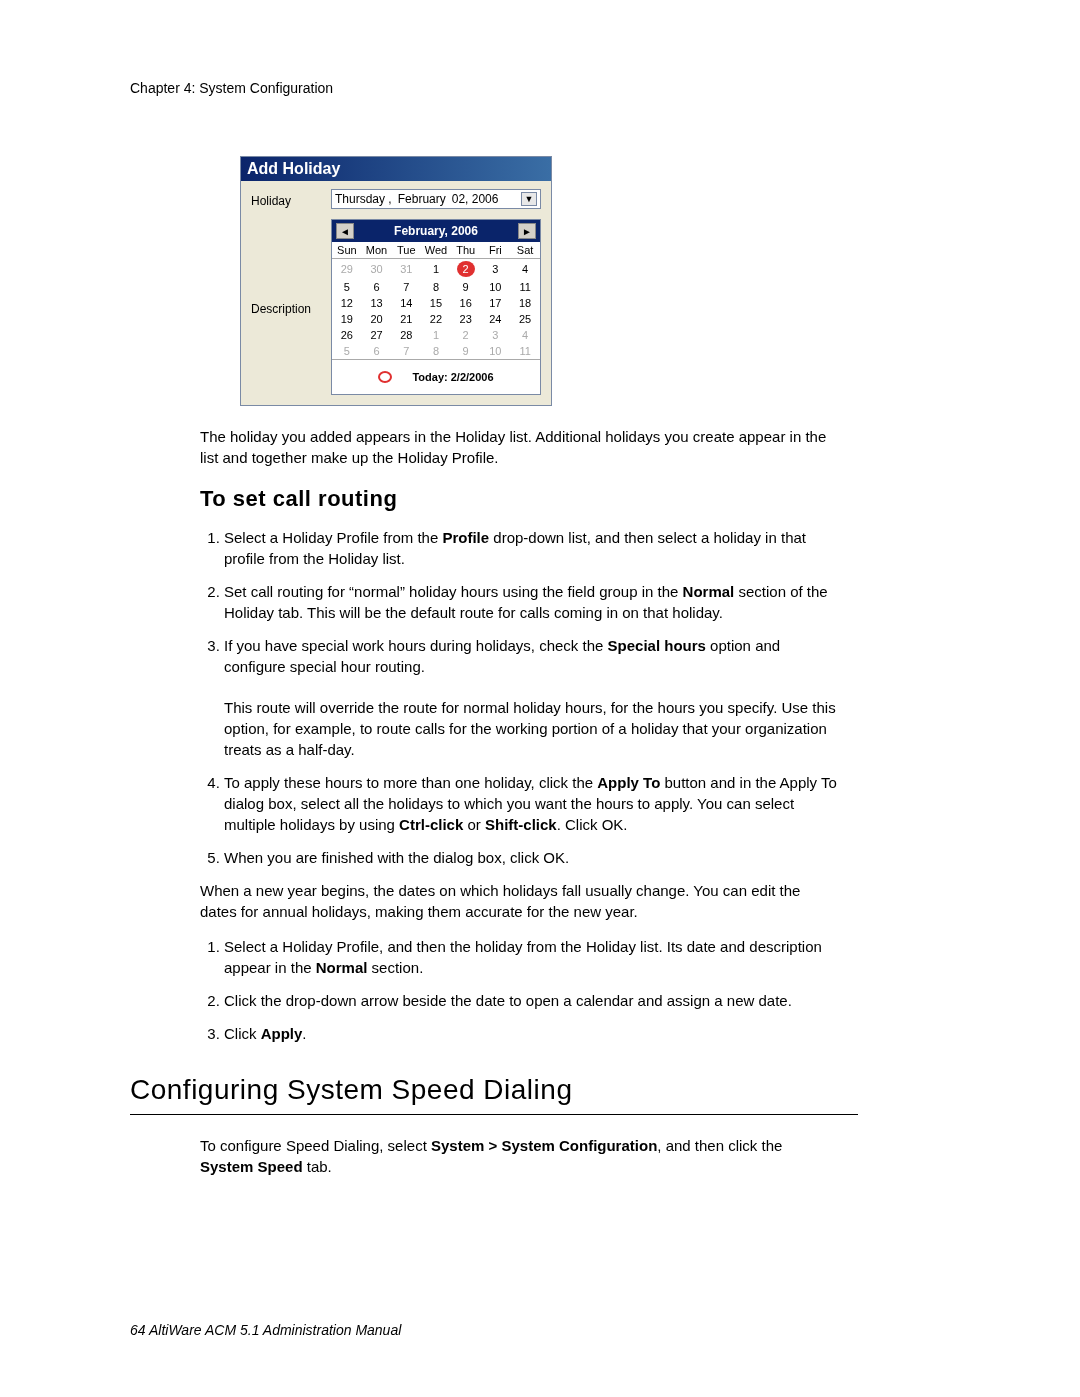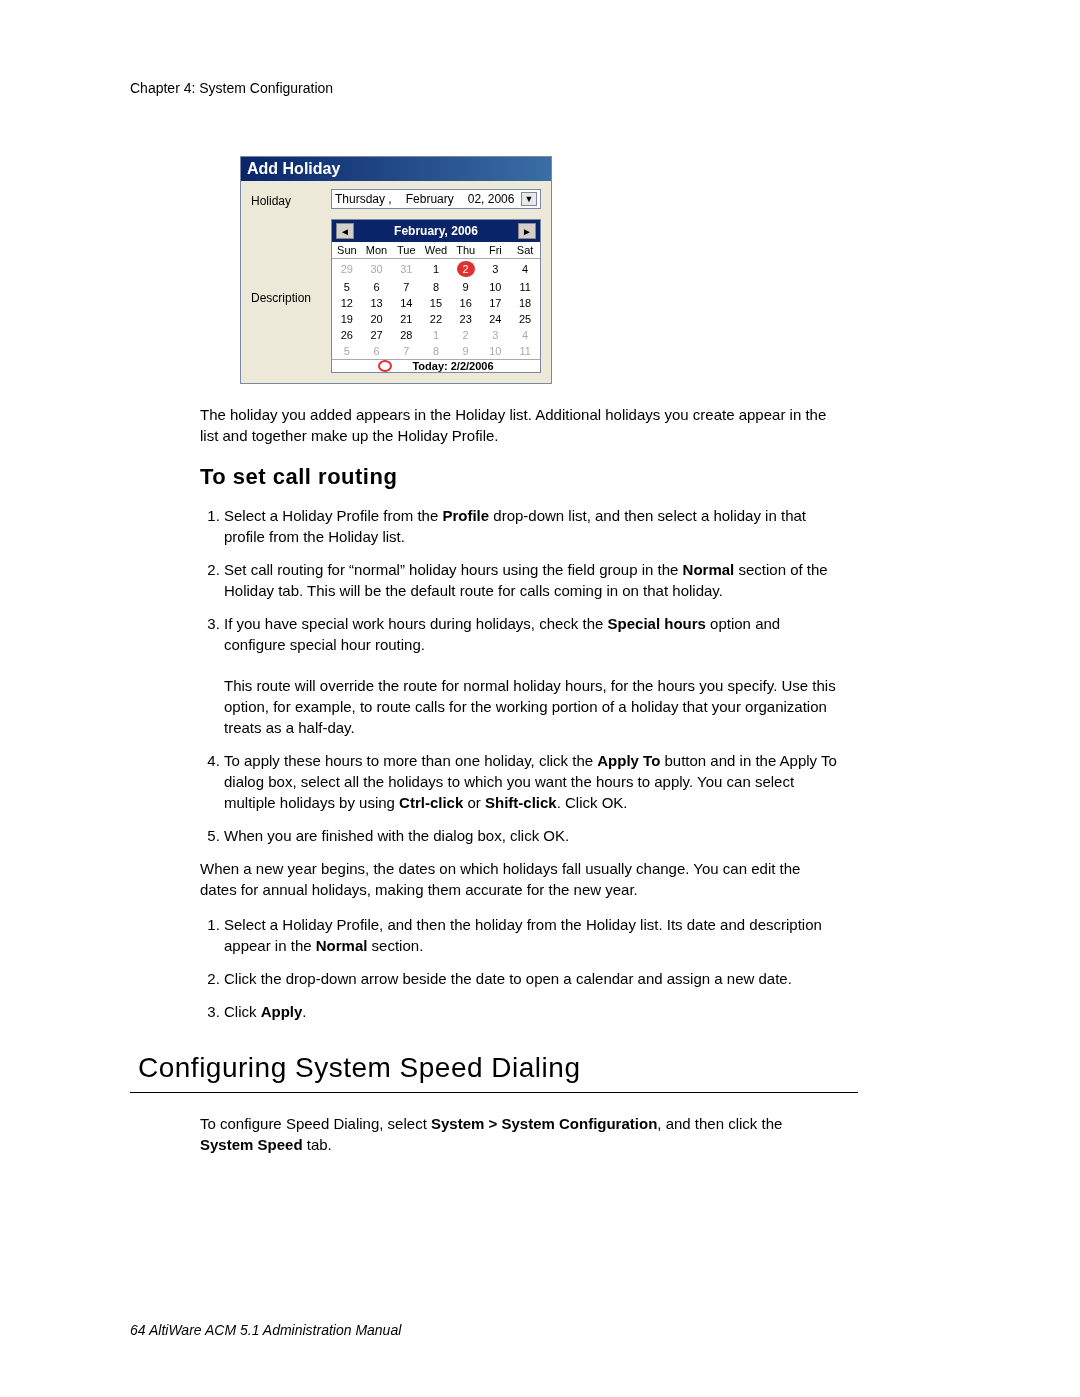--- a/index.html
+++ b/index.html
@@ -52,21 +52,21 @@
     .date-field {
       display: flex;
       align-items: center;
       background: #fff;
       border: 1px solid #7a8aa5;
       padding: 2px 3px;
       font-size: 12px;
       width: 210px;
       justify-content: space-between;
     }
-    .date-field-inner { display: flex; gap: 14px; }
+    .date-field-inner { display: flex; gap: 6px; }
     .dropdown-arrow {
       width: 16px;
       height: 14px;
       background: #e8e8e8;
       border: 1px solid #7a8aa5;
       display: flex;
       align-items: center;
       justify-content: center;
       font-size: 9px;
       cursor: pointer;
@@ -122,21 +122,21 @@
       width: 18px;
       height: 16px;
       line-height: 16px;
     }
     .cal-footer {
       display: flex;
       align-items: center;
       justify-content: center;
       gap: 20px;
       font-weight: bold;
-      padding: 0;
+      padding: 11px;
       border-top: 1px solid #aaa;
       font-size: 11px;
     }
     .red-circle {
       width: 14px;
       height: 12px;
       border: 2px solid #e03030;
       border-radius: 50%;
       display: inline-block;
     }
@@ -164,21 +164,20 @@
     }
     ol.steps li p.sub {
       margin-top: 20px;
     }
     .h2 {
       font-size: 28px;
       font-weight: normal;
       margin-top: 30px;
       margin-bottom: 8px;
       letter-spacing: 0.5px;
-      margin-left: 8px;
     }
     .rule {
       border: none;
       border-top: 1px solid #000;
       margin-bottom: 20px;
     }
     .footer {
       position: absolute;
       bottom: 59px;
       left: 130px;

